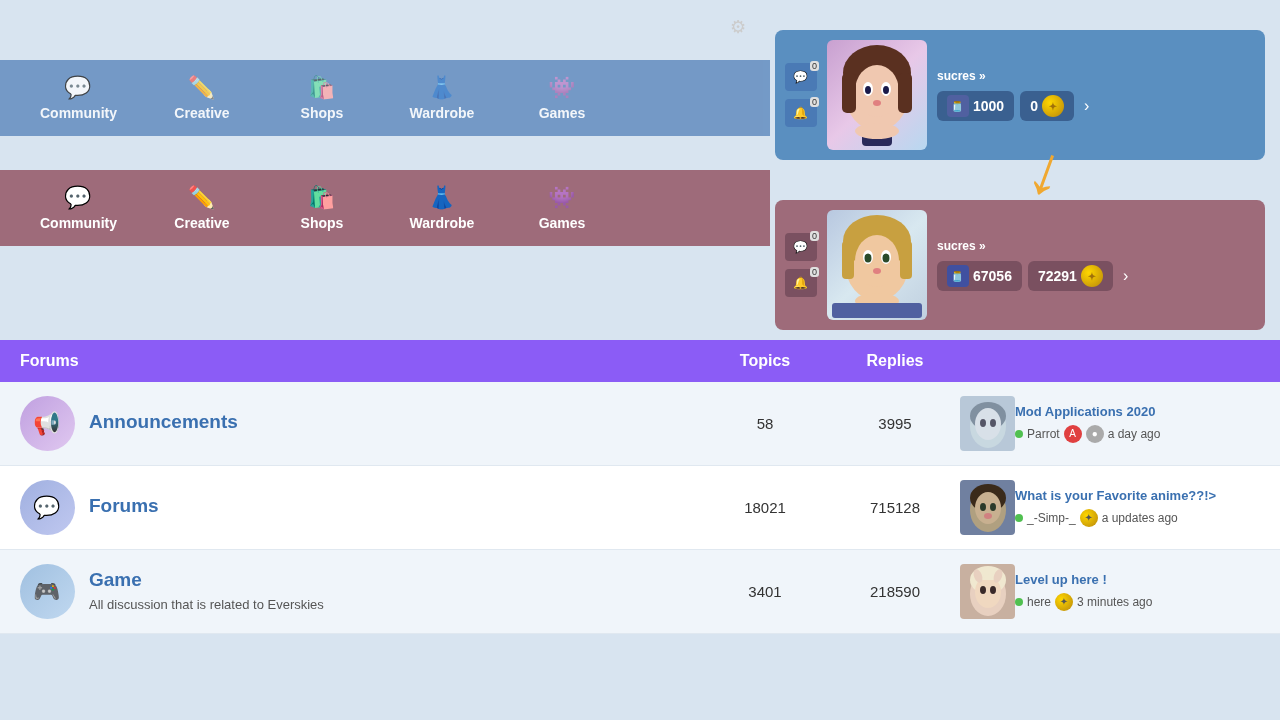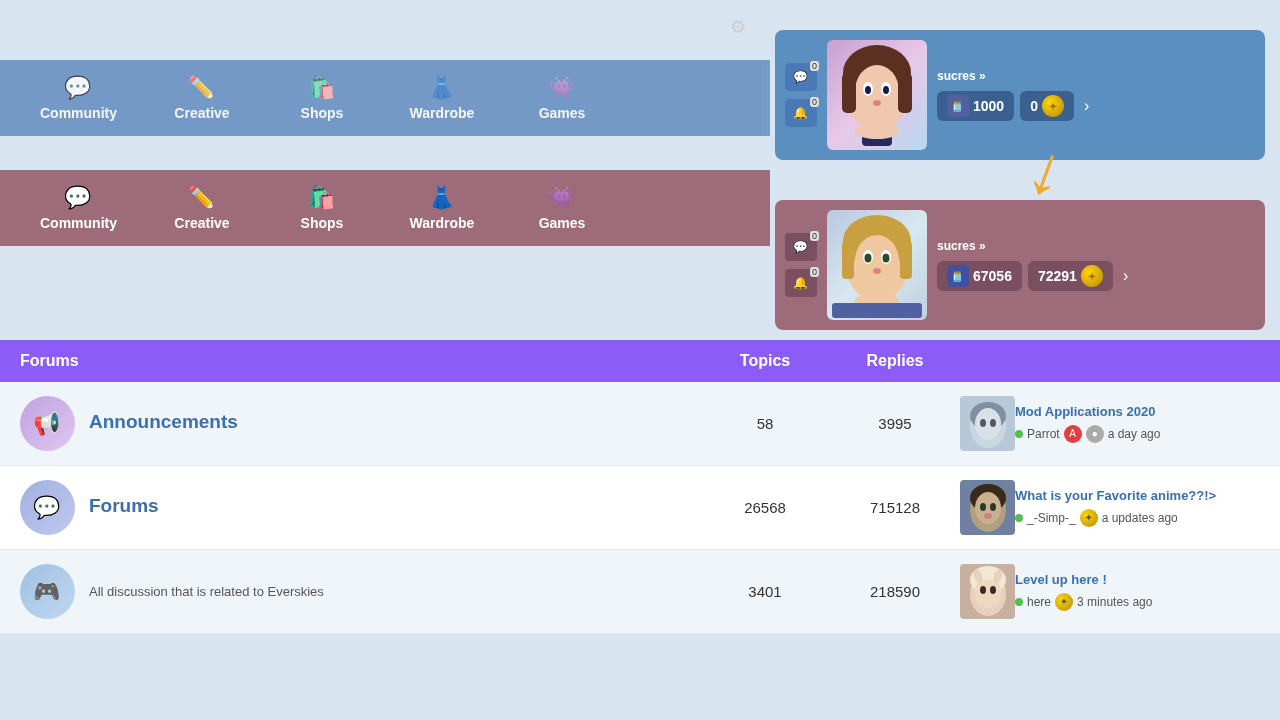--- a/index.html
+++ b/index.html
@@ -509,21 +509,21 @@
     </div>
   </div>
 
   <div class="forums-row">
     <div style="display:flex; align-items:center; gap:14px;">
       <div class="forum-icon" style="background: linear-gradient(135deg,#a0b0e0,#c0c8f0);">💬</div>
       <div>
         <a class="forum-title">Forums</a>
       </div>
     </div>
-    <div class="forum-num">26568</div>
+    <div class="forum-num">18021</div>
     <div class="forum-num">715128</div>
     <div class="last-post-area">
       <div class="last-post-avatar" style="background:#7080a0;">
         <svg width="52" height="52" viewBox="0 0 52 52">
           <rect width="52" height="52" fill="#7080a0"></rect>
           <ellipse cx="26" cy="28" rx="18" ry="22" fill="#b0a080"></ellipse>
           <ellipse cx="26" cy="16" rx="18" ry="14" fill="#3a2a1a"></ellipse>
           <ellipse cx="26" cy="26" rx="13" ry="16" fill="#c8b090"></ellipse>
           <ellipse cx="21" cy="25" rx="3" ry="4" fill="#2a3a2a"></ellipse>
           <ellipse cx="31" cy="25" rx="3" ry="4" fill="#2a3a2a"></ellipse>
@@ -539,20 +539,21 @@
           <span>a updates ago</span>
         </div>
       </div>
     </div>
   </div>
 
   <div class="forums-row">
     <div style="display:flex; align-items:center; gap:14px;">
       <div class="forum-icon" style="background: linear-gradient(135deg,#a0c0e0,#c0d8f0);">🎮</div>
       <div>
+        <a class="forum-title">Game</a>
         <span class="forum-desc">All discussion that is related to Everskies</span>
       </div>
     </div>
     <div class="forum-num">3401</div>
     <div class="forum-num">218590</div>
     <div class="last-post-area">
       <div class="last-post-avatar" style="background:#c8b0a0;">
         <svg width="52" height="52" viewBox="0 0 52 52">
           <rect width="52" height="52" fill="#c8b0a0"></rect>
           <ellipse cx="26" cy="28" rx="18" ry="22" fill="#e8d0c0"></ellipse>

